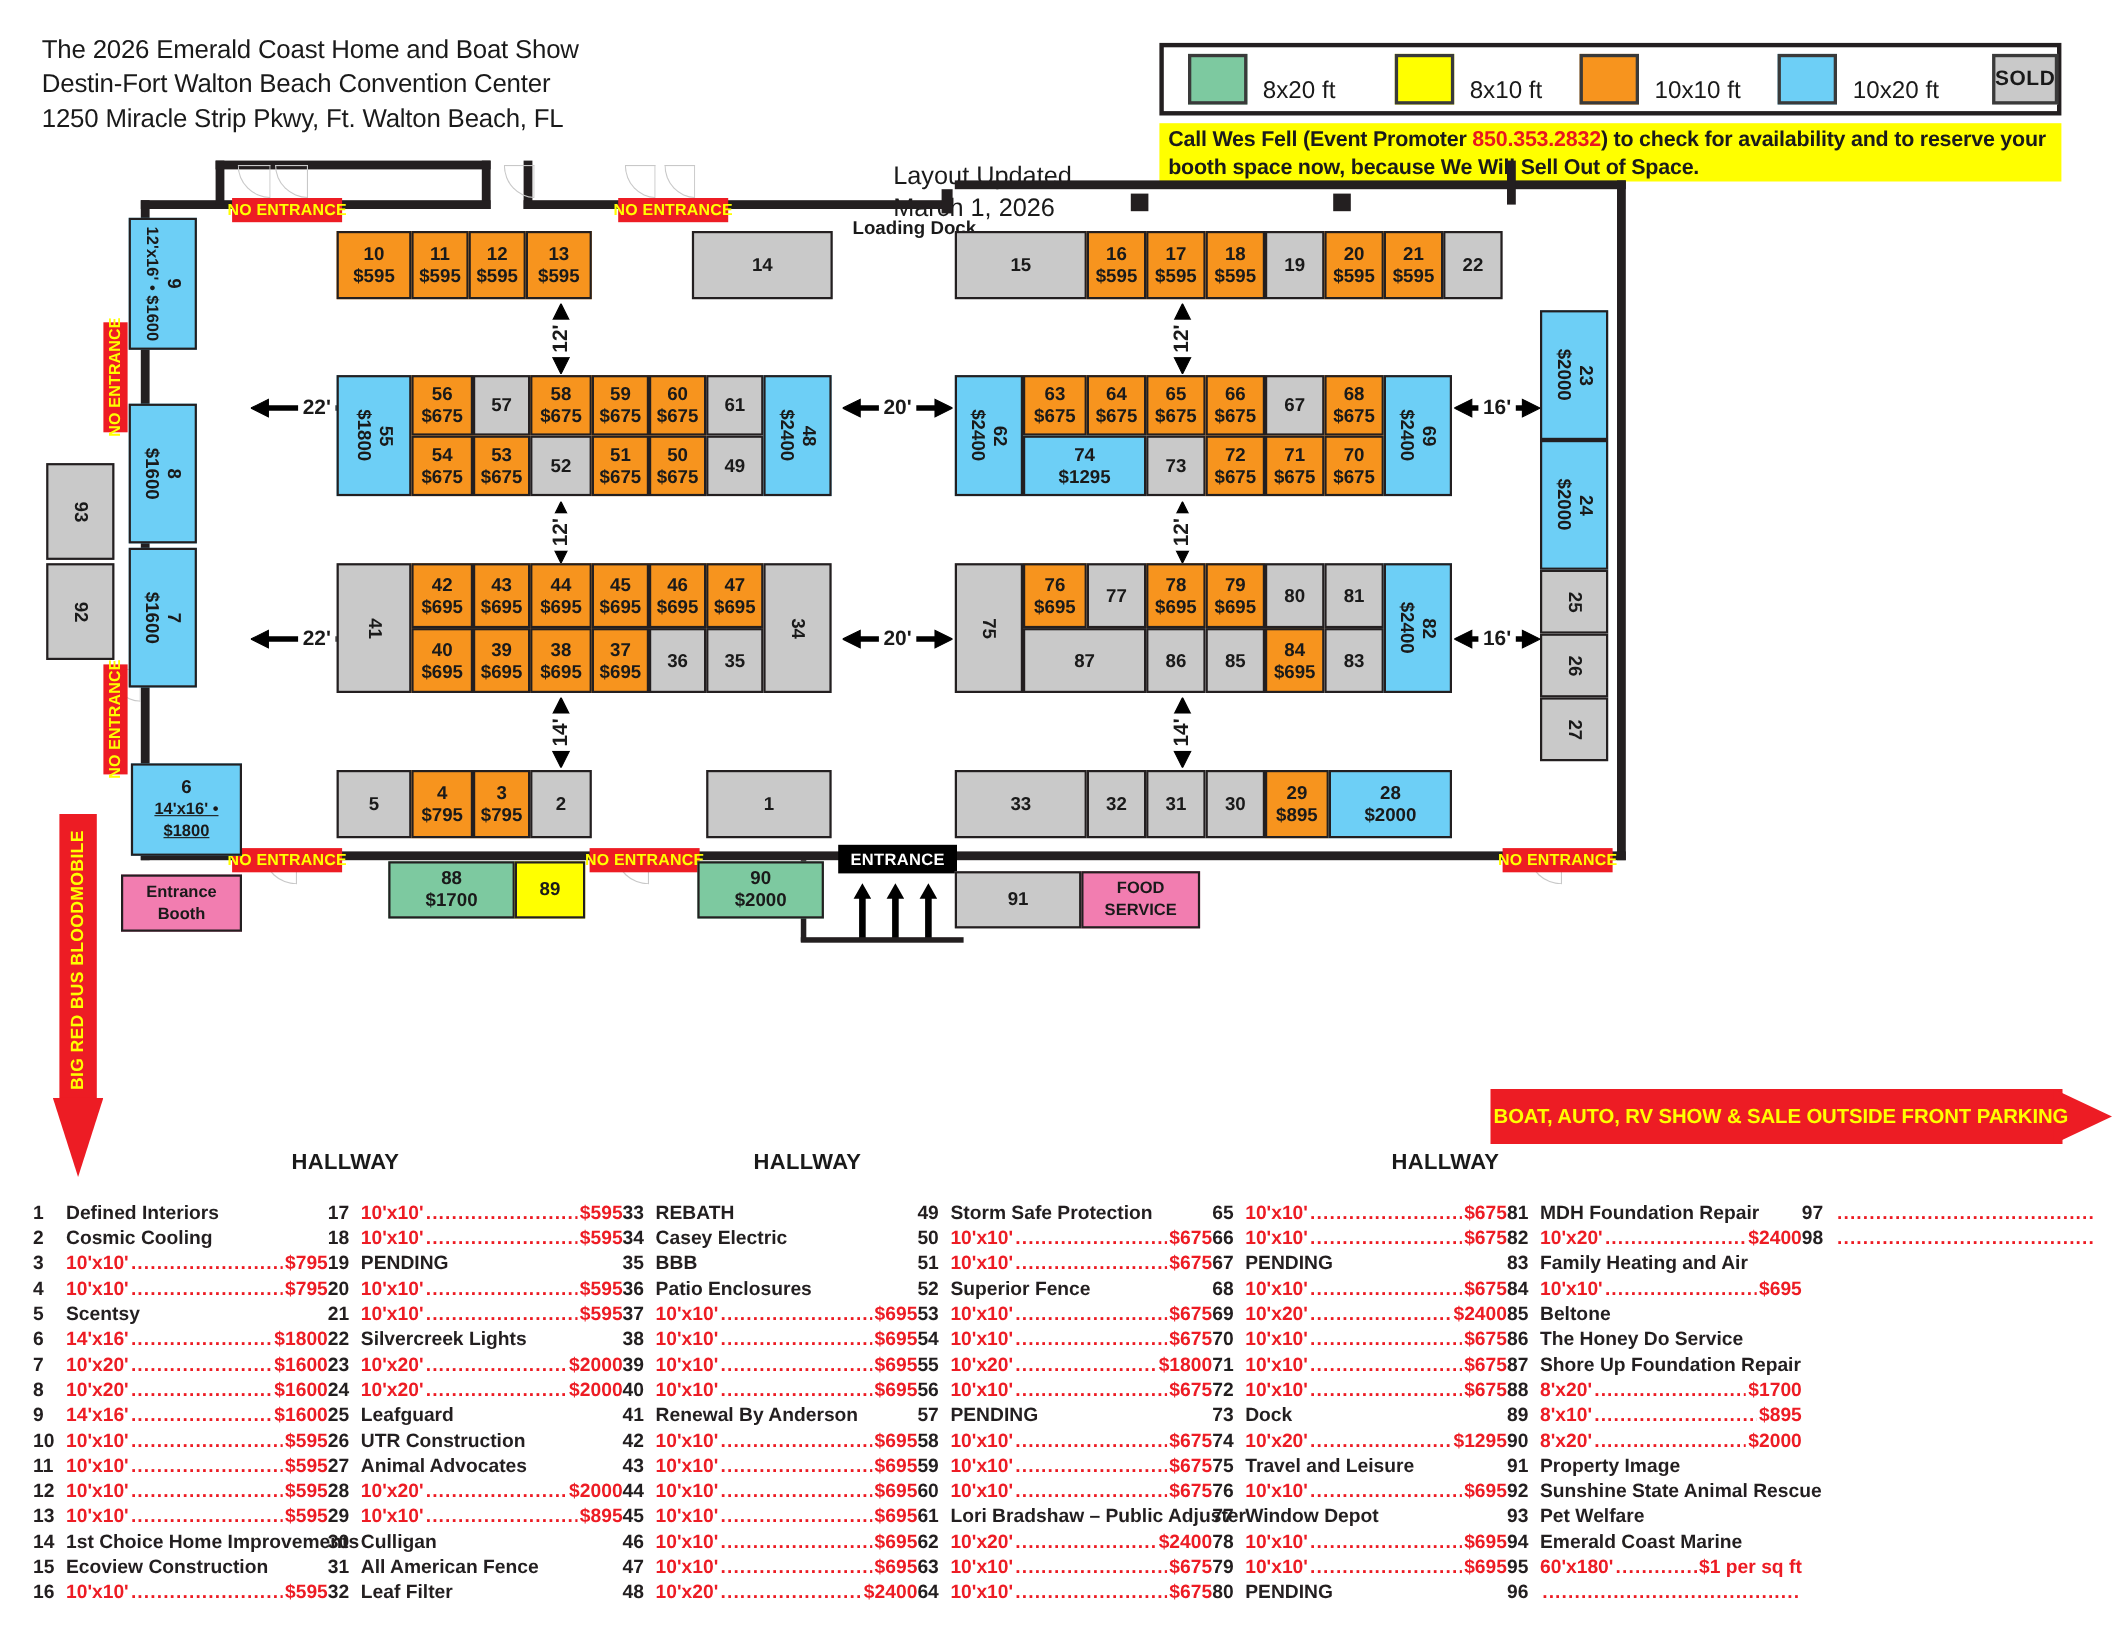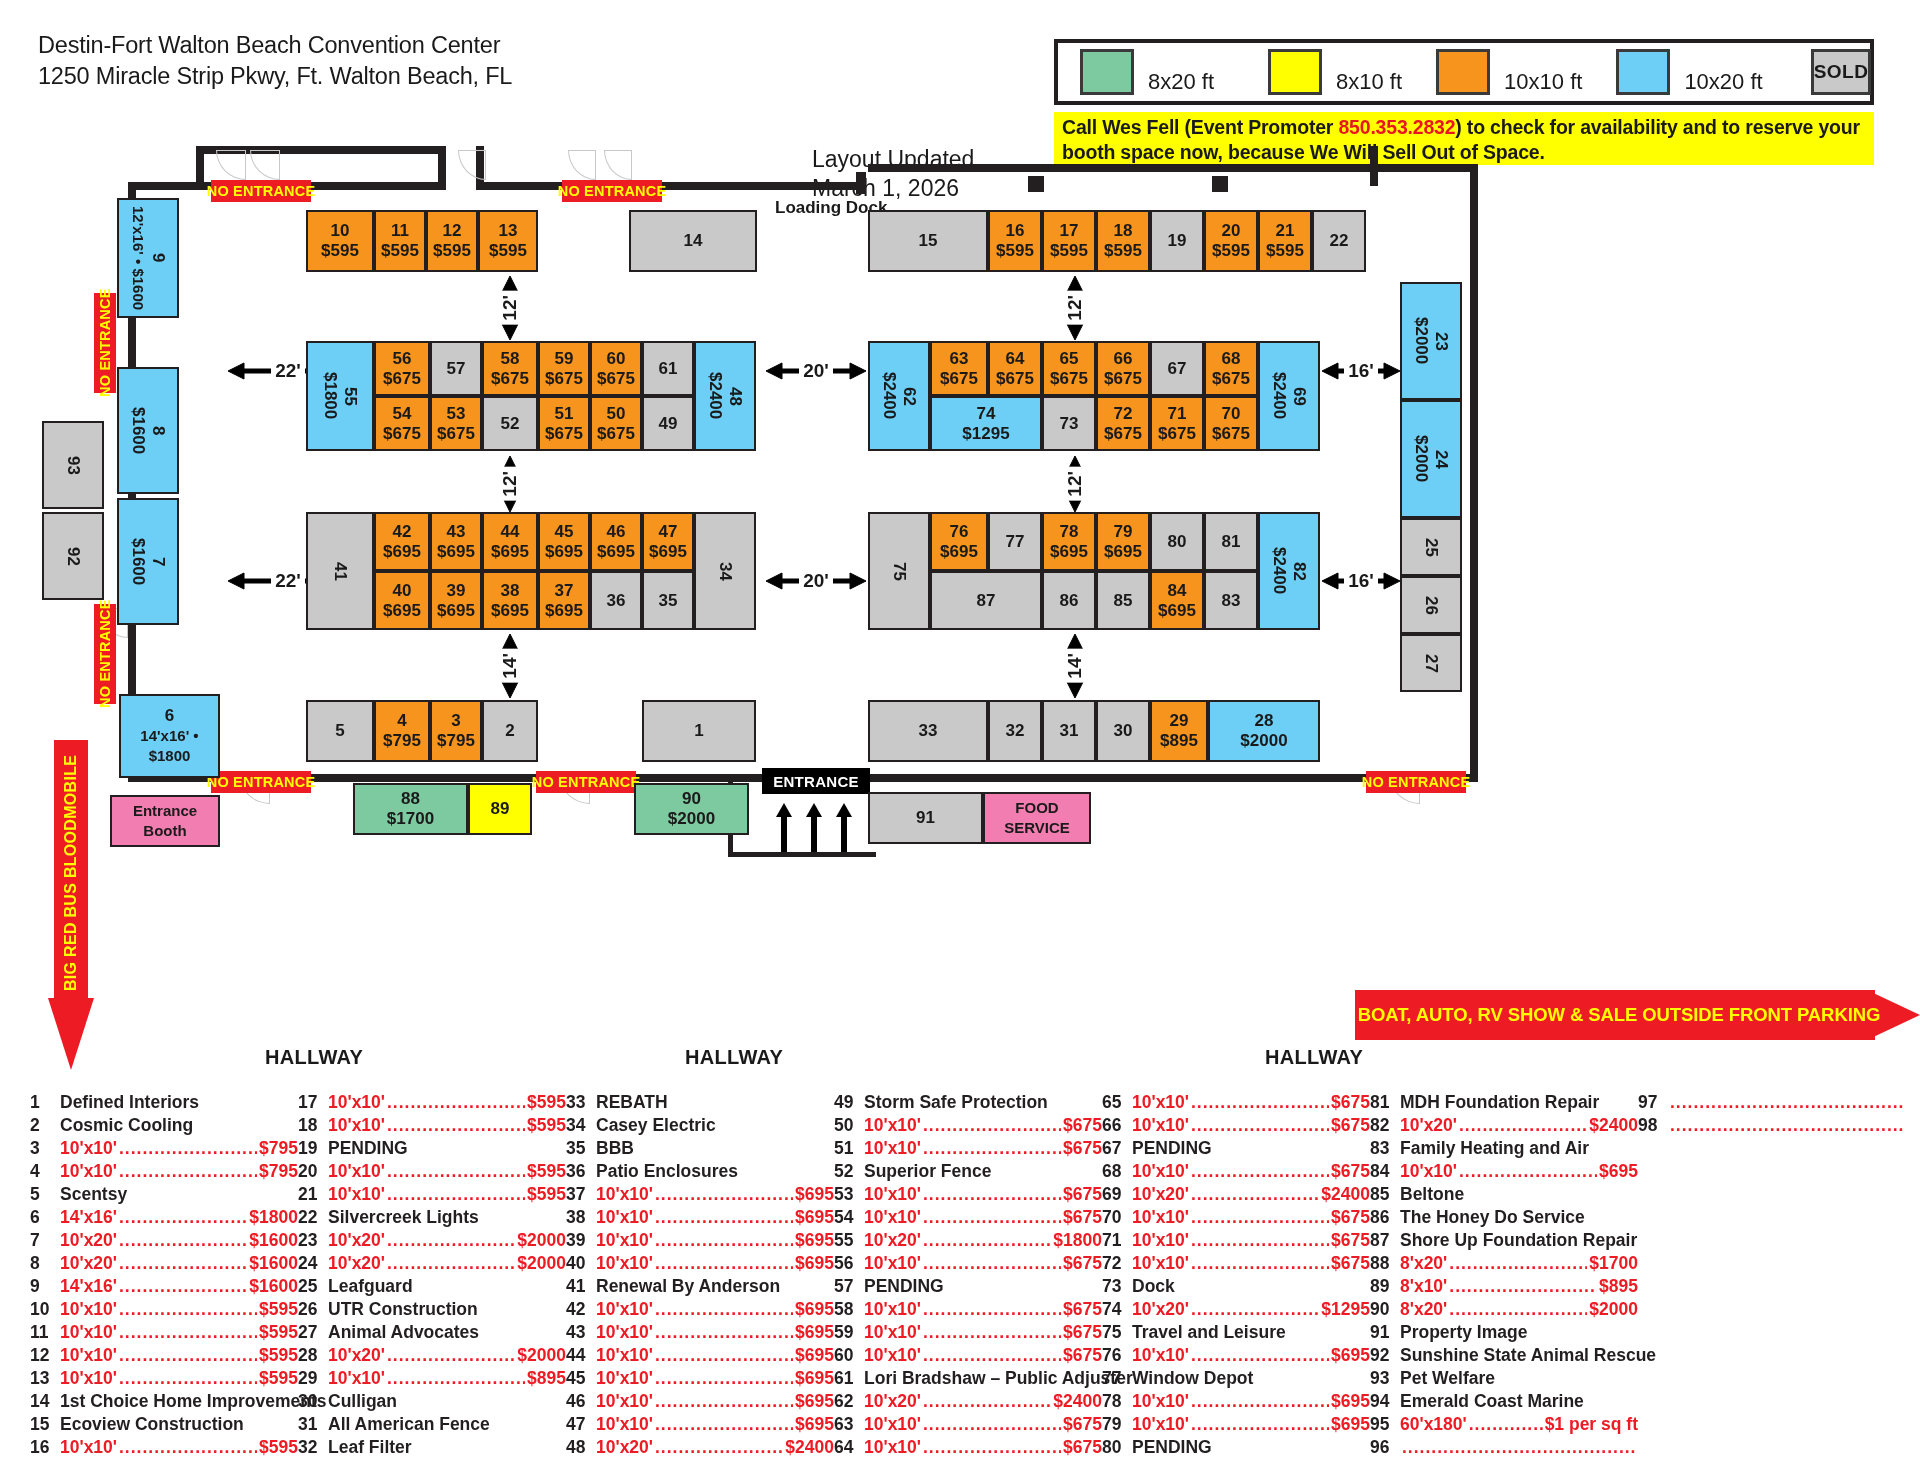--- a/index.html
+++ b/index.html
@@ -135,20 +135,21 @@
   .ldots { color:#ed1c24; flex:1; overflow:hidden; white-space:nowrap;
            letter-spacing:1px; margin:0 2px; }
   .lprice { color:#ed1c24; white-space:nowrap; }
 </style>
 </head>
 <body>
 
 <div class="stage">
 
   <div id="header-title">
+    <div>The 2026 Emerald Coast Home and Boat Show</div>
     <div>Destin-Fort Walton Beach Convention Center</div>
     <div>1250 Miracle Strip Pkwy, Ft. Walton Beach, FL</div>
   </div>
   <div id="layout-updated">
     <div>Layout Updated</div>
     <div>March 1, 2026</div>
   </div>
 
   <div id="legend-box">
       <div class="legend-item" style="margin-left: 22px;">
@@ -361,21 +362,21 @@
         <span class="price">$1600</span>
       </div>
       <div class="booth c-grey vert" style="left: 42px; top: 421px; width: 62px; height: 88px;">
         <span class="num">93</span>
       </div>
       <div class="booth c-grey vert" style="left: 42px; top: 512px; width: 62px; height: 88px;">
         <span class="num">92</span>
       </div>
       <div class="booth c-blue" style="left: 119px; top: 694px; width: 101px; height: 84px;">
         <span class="num">6</span>
-        <span class="price" style="font-size: 15px;">14'x16' • $1800</span>
+        <span class="price" style="font-size: 15px; text-decoration: underline;">14'x16' • $1800</span>
       </div>
       <div class="booth c-orange" style="left: 306px; top: 210px; width: 68px; height: 62px;">
         <span class="num">10</span>
         <span class="price">$595</span>
       </div>
       <div class="booth c-orange" style="left: 374px; top: 210px; width: 52px; height: 62px;">
         <span class="num">11</span>
         <span class="price">$595</span>
       </div>
       <div class="booth c-orange" style="left: 426px; top: 210px; width: 52px; height: 62px;">

